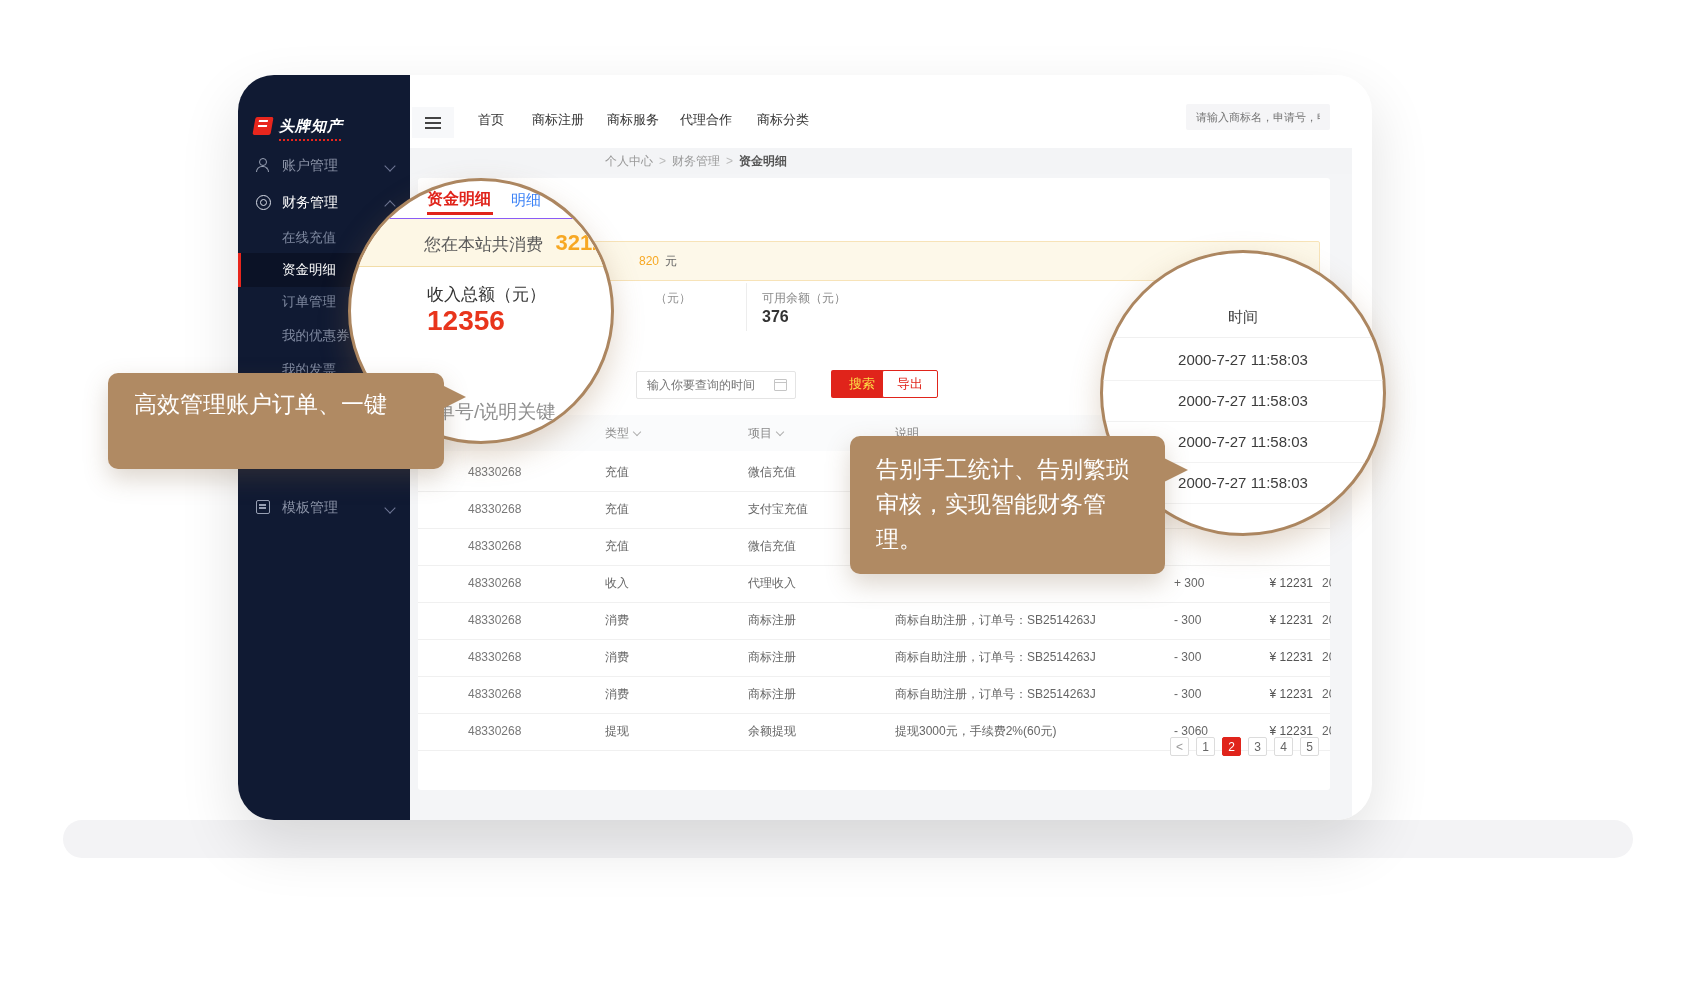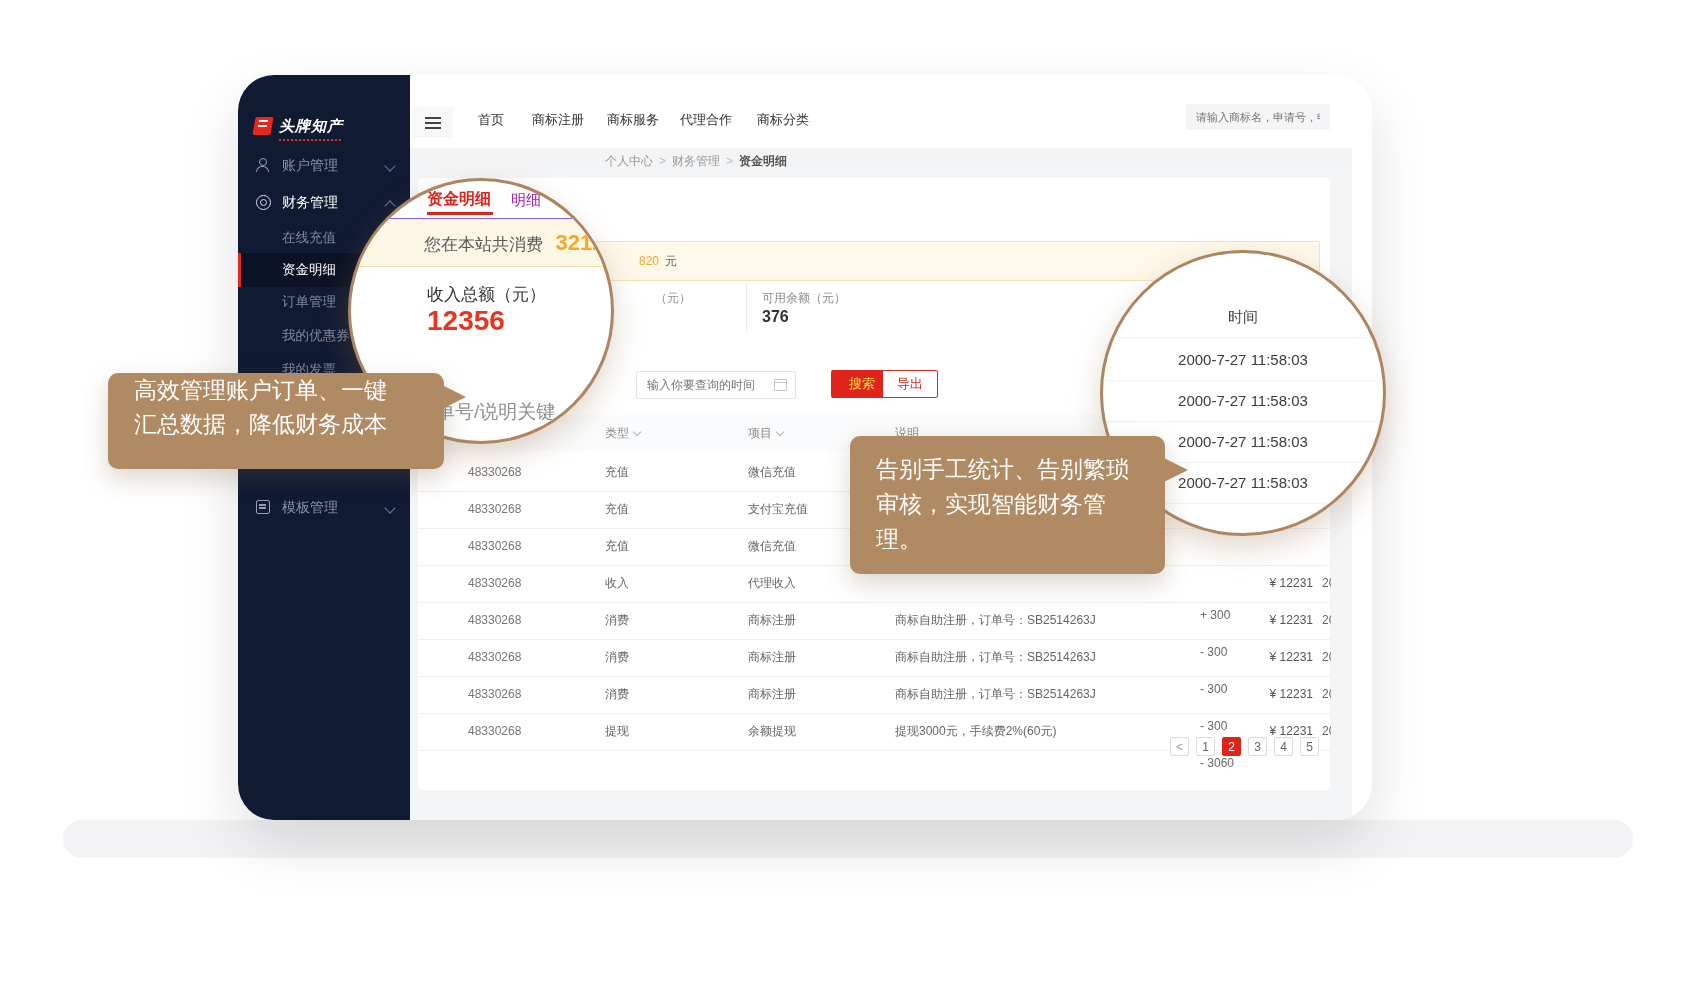--- a/index.html
+++ b/index.html
@@ -85,56 +85,56 @@
   .th{position:absolute;white-space:nowrap;}
   .th .caret{display:inline-block;width:5px;height:5px;border-right:1.3px solid #b0b0b0;border-bottom:1.3px solid #b0b0b0;
              transform:rotate(45deg);margin-left:5px;vertical-align:2px;}
 
   .trow{position:absolute;left:0;width:912px;height:37px;line-height:37px;font-size:12px;color:#666;border-bottom:1px solid #f0f0f0;}
   .td{position:absolute;white-space:nowrap;}
   .td-order{left:50px;color:#777;}
   .td-type{left:187px;}
   .td-project{left:330px;}
   .td-desc{left:477px;}
-  .td-amount{left:782px;margin-top:32px;}
+  .td-amount{left:756px;}
   .td-balance{left:795px;width:100px;text-align:right;color:#555;}
   .td-time{left:904px;width:9px;overflow:hidden;color:#666;}
 
   .pager{position:absolute;top:559px;height:19px;}
   .pg{position:absolute;top:0;width:19px;height:19px;line-height:19px;text-align:center;font-size:12px;color:#666;
       border:1px solid #dcdcdc;border-radius:2px;background:#fff;box-sizing:border-box;cursor:pointer;}
   .pg.active{background:#e0241b;border-color:#e0241b;color:#fff;}
 
   
   .circle{position:absolute;border:3px solid #ac8660;border-radius:50%;background:#fff;overflow:hidden;
           box-shadow:0 12px 30px rgba(150,110,70,.28);z-index:5;}
   .circle-left{left:348px;top:178px;width:260px;height:260px;}
   .circle-right{left:1100px;top:250px;width:280px;height:280px;}
   .mg-tab{position:absolute;left:76px;top:8px;font-size:16px;font-weight:bold;color:#e0241b;}
   .mg-tab-line{position:absolute;left:76px;top:31px;width:66px;height:3px;background:#e0241b;}
-  .mg-tab2{position:absolute;left:160px;top:10px;font-size:15px;color:#a21caf;}
+  .mg-tab2{position:absolute;left:160px;top:10px;font-size:15px;color:#3b82f6;}
   .mg-banner{position:absolute;left:-3px;top:37px;width:266px;height:47px;background:#fdf7e5;
              border-top:1px solid #8b5cf6;border-bottom:1px solid #f2dda8;line-height:47px;white-space:nowrap;}
   .mg-banner .pfx{margin-left:76px;font-size:17px;color:#5a5a5a;}
   .mg-banner .amt{margin-left:8px;font-size:22px;font-weight:bold;color:#f7a823;}
   .mg-income-label{position:absolute;left:76px;top:102px;font-size:17px;color:#333;}
   .mg-income-value{position:absolute;left:76px;top:124px;font-size:28px;font-weight:bold;color:#e8351c;}
   .mg-th{position:absolute;left:66px;top:218px;font-size:19px;color:#8f8f8f;white-space:nowrap;}
 
   .mg-time-header{position:absolute;left:0;top:55px;width:280px;text-align:center;font-size:15px;color:#444;}
   .mg-time-sep{position:absolute;left:0;top:84px;width:280px;border-bottom:1px solid #f0f0f0;}
   .mg-time-row{position:absolute;left:0;width:280px;height:41px;line-height:41px;text-align:center;
                font-size:15px;color:#3c3c3c;border-bottom:1px solid #f2f2f2;white-space:nowrap;}
   .mg-time-partial{position:absolute;left:0;top:250px;width:280px;height:30px;line-height:30px;text-align:center;
                font-size:15px;color:#3c3c3c;white-space:nowrap;}
 
   
   .callout{position:absolute;background:#b08a63;border-radius:10px;color:#fff;z-index:10;
            box-shadow:0 10px 24px rgba(120,90,60,.25);}
-  .callout-left{left:108px;top:373px;width:336px;height:96px;font-size:23px;line-height:34px;padding:0 0 0 26px;box-sizing:border-box;}
+  .callout-left{left:108px;top:373px;width:336px;height:96px;font-size:23px;line-height:34px;padding:14px 0 0 26px;box-sizing:border-box;}
   .callout-right{left:850px;top:436px;width:315px;height:138px;font-size:23px;line-height:35px;padding:16px 0 6px 26px;box-sizing:border-box;}
   .arrow-r{position:absolute;width:0;height:0;border-top:12px solid transparent;border-bottom:12px solid transparent;
            border-left:24px solid #b08a63;}
   .callout-left .arrow-r{right:-22px;top:12px;}
   .callout-right .arrow-r{right:-23px;top:22px;}
 </style>
 </head>
 <body>
 
 <div class="stage">
@@ -333,21 +333,20 @@
     <div class="mg-time-header">时间</div>
     <div class="mg-time-sep"></div>
     <div class="mg-time-row" style="top:86px;">2000-7-27 11:58:03</div>
     <div class="mg-time-row" style="top:127px;">2000-7-27 11:58:03</div>
     <div class="mg-time-row" style="top:168px;">2000-7-27 11:58:03</div>
     <div class="mg-time-row" style="top:209px;">2000-7-27 11:58:03</div>
   </div>
 
   <div class="callout callout-left">
     <div>高效管理账户订单、一键</div>
-    <div>汇总数据，降低财务成本</div>
     <span class="arrow-r"></span>
   </div>
   <div class="callout callout-right">
     <div>告别手工统计、告别繁琐</div>
     <div>审核，实现智能财务管</div>
     <div>理。</div>
     <span class="arrow-r"></span>
   </div>
 
 </div>

